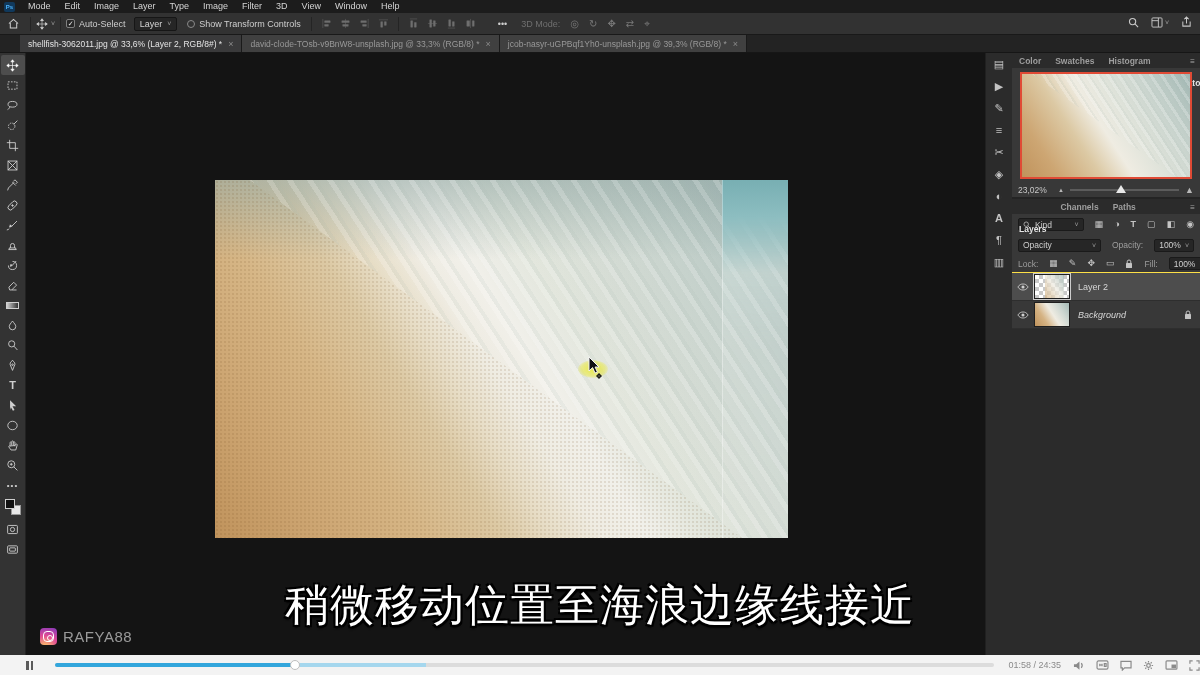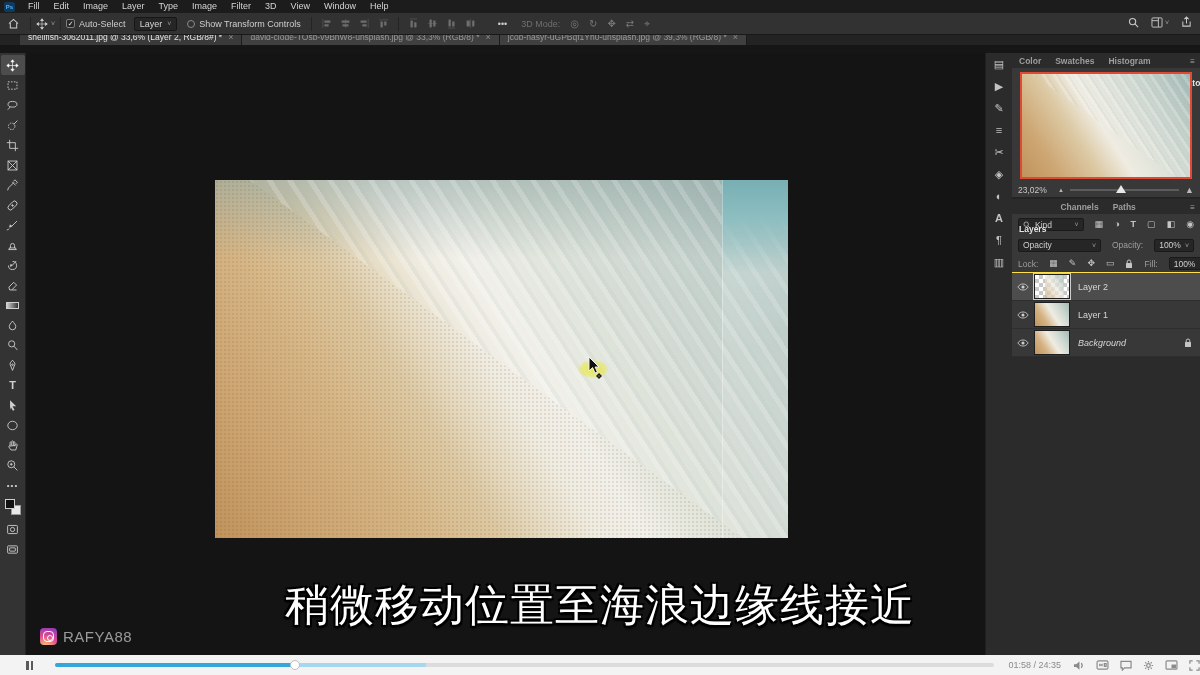--- a/index.html
+++ b/index.html
@@ -24,21 +24,21 @@
     display:inline-flex; align-items:center; justify-content:center; color:#e6e6e6; font-size:7px; margin-right:4px; }
   .radio { width:8px; height:8px; border:1px solid #8a8a8a; border-radius:50%; background:transparent; margin-right:4px; }
   .ob-select { height:14px; background:#262626; border:1px solid #161616; border-radius:2px;
     color:#d4d4d4; font-size:9px; display:inline-flex; align-items:center; padding:0 5px; gap:5px; }
   .chev { color:#9a9a9a; font-size:7px; }
   .align-ico { color:#6f6f6f; margin:0 4px; }
   .threed-ico { color:#787878; font-size:10px; margin:0 5px; }
   .ob-right { position:absolute; right:8px; top:3px; display:flex; align-items:center; gap:12px; }
 
   
-  #tabbar { position:absolute; left:0; top:28px; width:1200px; height:18px; background:#232323;
+  #tabbar { position:absolute; left:0; top:35px; width:1200px; height:18px; background:#232323;
     display:flex; align-items:stretch; padding-left:20px; z-index:25; border-bottom:1px solid #161616; }
   .doc-tab { display:flex; align-items:center; gap:6px; padding:0 8px; font-size:8.5px; border-right:1px solid #1a1a1a; }
   .doc-tab.active { background:#3a3a3b; color:#e4e4e4; }
   .doc-tab.inactive { background:#404040; color:#989898; }
   .tab-close { font-size:9px; color:#8a8a8a; }
 
   
   #toolbar { position:absolute; left:0; top:53px; width:26px; height:602px; background:#333333;
     border-right:1px solid #222; display:flex; flex-direction:column; align-items:center; padding-top:2px; z-index:20; }
   .tool { width:24px; height:20px; display:flex; align-items:center; justify-content:center; }
@@ -139,21 +139,21 @@
     background:#ffffff; border:1px solid #bfbfbf; }
   .ptime { color:#8a8a8a; font-size:9px; margin-left:14px; white-space:nowrap; }
   .picons { display:flex; align-items:center; gap:11px; margin-left:12px; }
   .picons svg { stroke:#8a8a8a; fill:none; stroke-width:1.3; }
 </style>
 </head>
 <body>
 
 <div id="menubar">
   <div class="ps-logo">Ps</div>
-  <div class="menu-item">Fill</div>
+  <div class="menu-item">Mode</div>
   <div class="menu-item">Edit</div>
   <div class="menu-item">Image</div>
   <div class="menu-item">Layer</div>
   <div class="menu-item">Type</div>
   <div class="menu-item">Image</div>
   <div class="menu-item">Filter</div>
   <div class="menu-item">3D</div>
   <div class="menu-item">View</div>
   <div class="menu-item">Window</div>
   <div class="menu-item">Help</div>
@@ -526,30 +526,20 @@
     <span class="lname">Layer 2</span>
   </div>
   <div class="layer-row">
     <span class="eye-box">
         <svg width="12" height="8" viewBox="0 0 14 9">
           <path d="M1 4.5C3 1.5 5 1 7 1s4 .5 6 3.5C11 7.5 9 8 7 8S3 7.5 1 4.5z" fill="none" stroke="#cfcfcf"></path>
           <circle cx="7" cy="4.5" r="1.8" fill="#cfcfcf"></circle>
         </svg>
       </span>
     <span class="lthumb"></span>
-    <span class="lname">Layer 1</span>
-  </div>
-  <div class="layer-row">
-    <span class="eye-box">
-        <svg width="12" height="8" viewBox="0 0 14 9">
-          <path d="M1 4.5C3 1.5 5 1 7 1s4 .5 6 3.5C11 7.5 9 8 7 8S3 7.5 1 4.5z" fill="none" stroke="#cfcfcf"></path>
-          <circle cx="7" cy="4.5" r="1.8" fill="#cfcfcf"></circle>
-        </svg>
-      </span>
-    <span class="lthumb"></span>
     <span class="lname italic">Background</span>
     <span class="llock">
         <svg width="8" height="10" viewBox="0 0 8 10">
           <rect x="1" y="4" width="6" height="5" rx="0.5" fill="#c4c4c4"></rect>
           <path d="M2.2 4V2.8a1.8 1.8 0 013.6 0V4" stroke="#c4c4c4" fill="none"></path>
         </svg>
       </span>
   </div>
   <div id="layers-fill"></div>
 </div>

